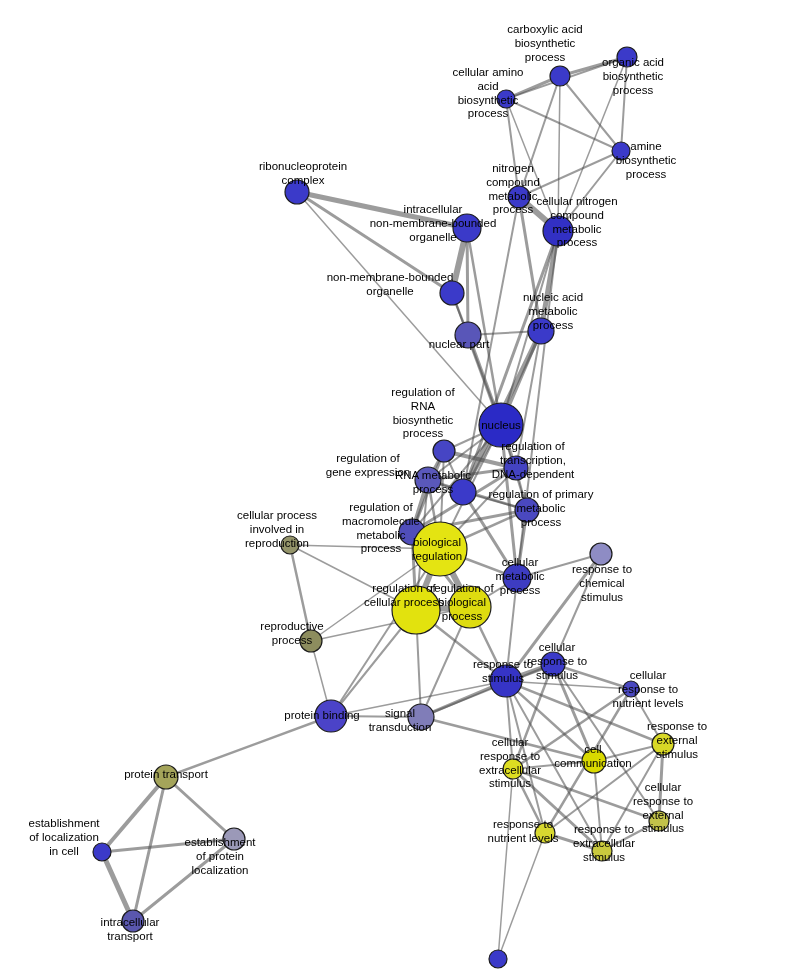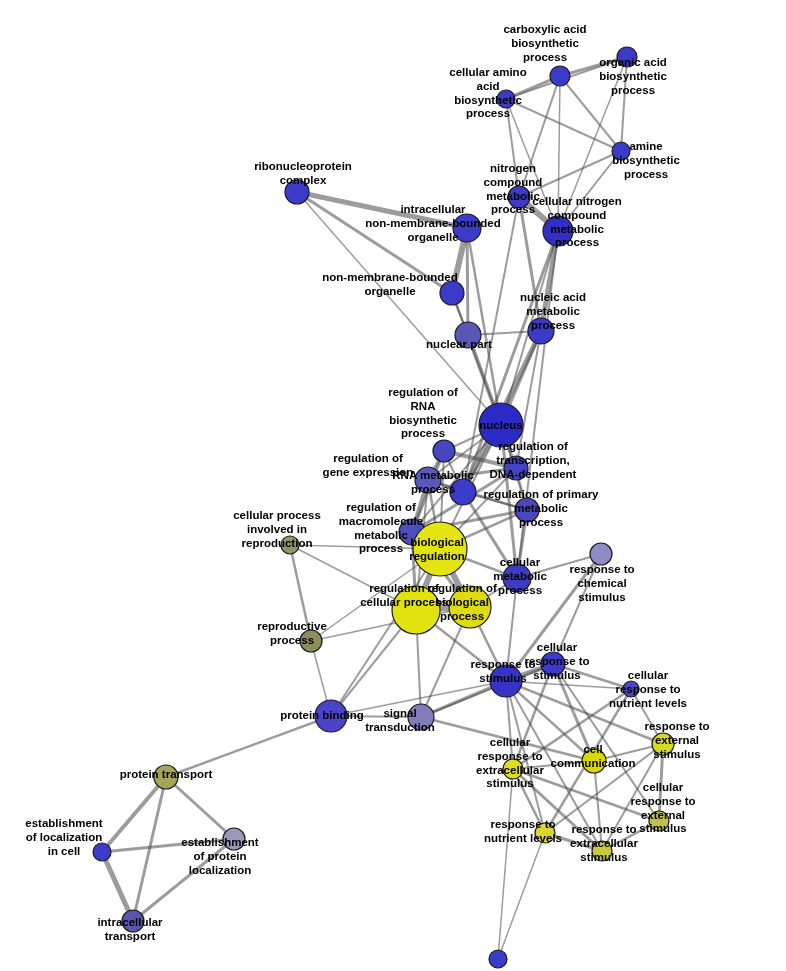--- a/index.html
+++ b/index.html
@@ -1,16 +1,16 @@
 <!DOCTYPE html>
 <html><head>
 <meta charset="utf-8">
 <style>
   html,body{margin:0;padding:0;background:#ffffff;}
-  .stage{position:relative;width:786px;height:971px;background:#ffffff;overflow:hidden;font-weight:bold;}
+  .stage{position:relative;width:786px;height:971px;background:#ffffff;overflow:hidden;}
   svg{display:block;}
   text{font-family:"Liberation Sans","DejaVu Sans",sans-serif;font-size:11.5px;fill:#000;}
   circle.node{stroke:#1c1c1c;stroke-width:1.2;cursor:pointer;}
   line.edge{stroke-linecap:round;}
 </style>
 </head>
 <body>
 
 <div class="stage">
   <svg width="786" height="971" viewBox="0 0 786 971" xmlns="http://www.w3.org/2000/svg">

